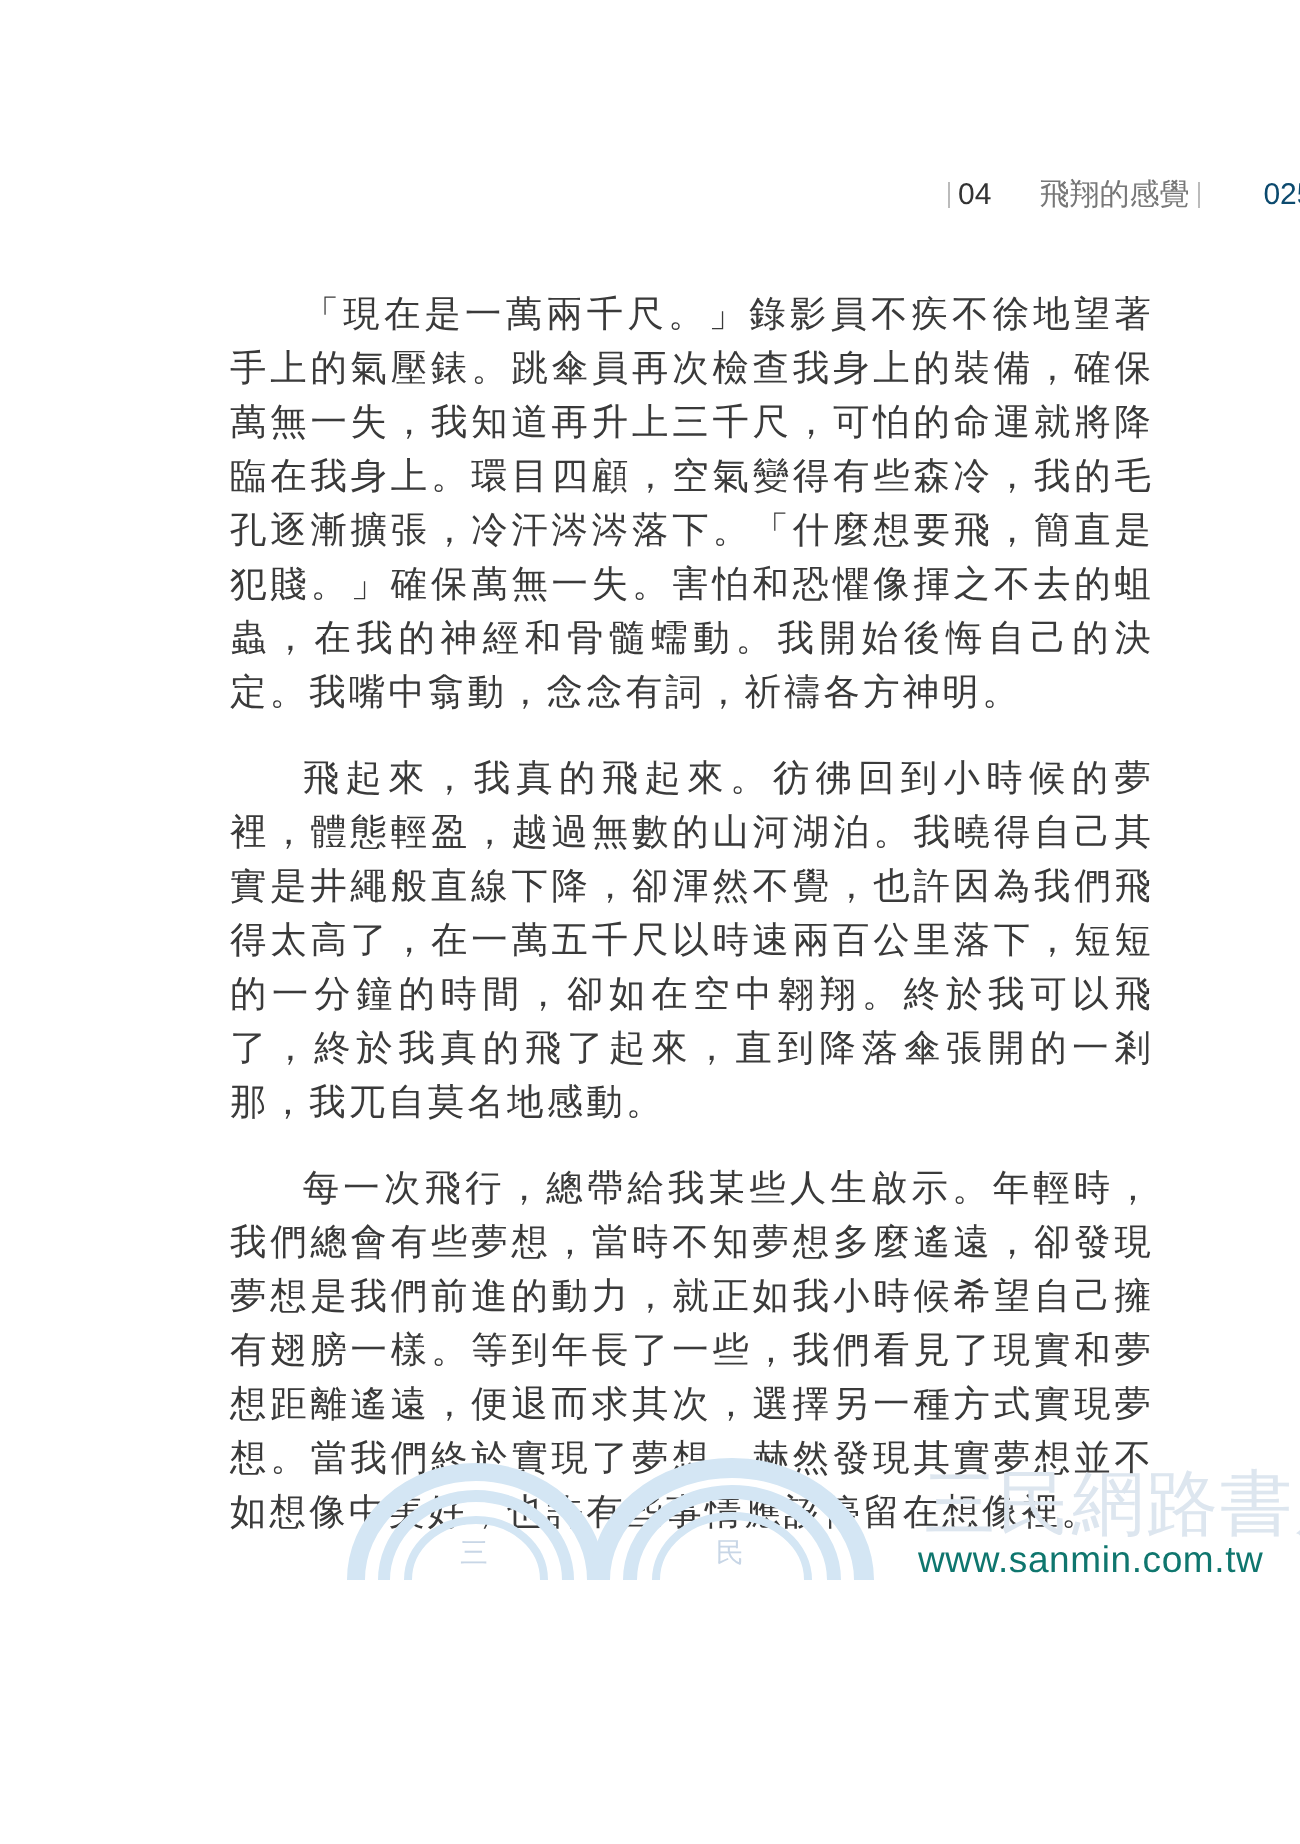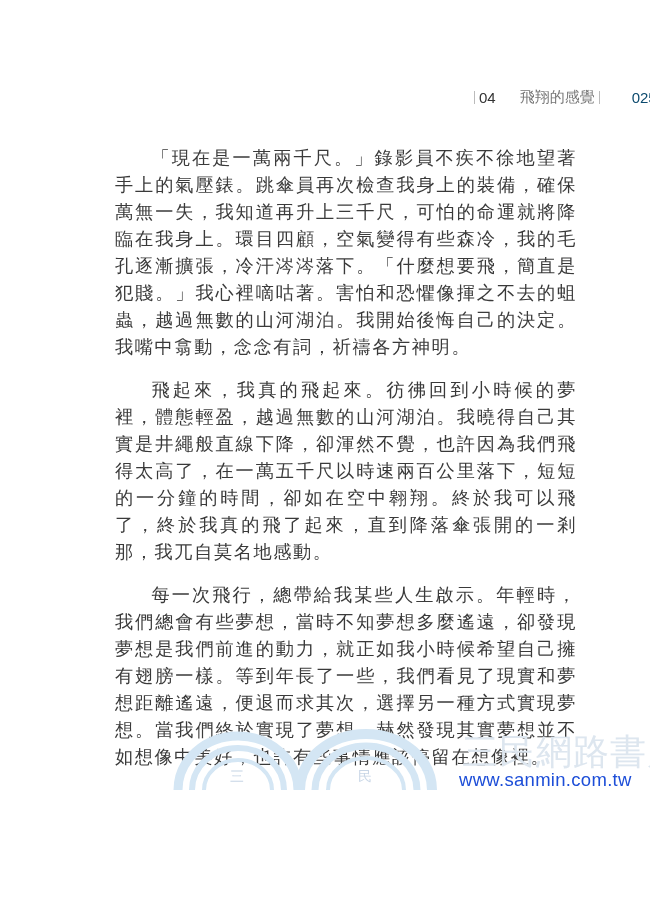--- a/index.html
+++ b/index.html
@@ -22,39 +22,39 @@
   .para { margin:0 0 16px 0; text-indent:2em; word-break:break-all; }
   .watermark {
     position:absolute; left:172px; top:728px; width:330px; height:62px;
   }
   .watermark .wm-name {
     position:absolute; left:290px; top:0px; font-family:"DejaVu Serif","Liberation Serif",serif;
     font-size:36px; color:#dde6ef; letter-spacing:1px; white-space:nowrap;
   }
   .watermark .wm-url {
     position:absolute; left:287px; top:41px; font-family:"Liberation Sans","DejaVu Sans",sans-serif;
-    font-size:18.5px; color:#1d4ed8; white-space:nowrap; letter-spacing:0.3px;
+    font-size:18.5px; color:#0f766e; white-space:nowrap; letter-spacing:0.3px;
   }
   .watermark .wm-char {
     position:absolute; font-family:"DejaVu Serif",serif; font-size:14px; color:#c8d6e6;
   }
 </style>
 </head>
 <body>
 
 <div class="running-head">
   <span class="bar"></span>
   <span class="chapter-num">04</span>
   <span class="chapter-title">飛翔的感覺</span>
   <span class="bar"></span>
   <span class="page-num">025</span>
 </div>
 
 <div class="body-text">
-  <p class="para">「現在是一萬兩千尺。」錄影員不疾不徐地望著手上的氣壓錶。跳傘員再次檢查我身上的裝備，確保萬無一失，我知道再升上三千尺，可怕的命運就將降臨在我身上。環目四顧，空氣變得有些森冷，我的毛孔逐漸擴張，冷汗涔涔落下。「什麼想要飛，簡直是犯賤。」我心裡嘀咕著。害怕和恐懼像揮之不去的蛆蟲，越過無數的山河湖泊。我開始後悔自己的決定。我嘴中翕動，念念有詞，祈禱各方神明。</p>
+  <p class="para">「現在是一萬兩千尺。」錄影員不疾不徐地望著手上的氣壓錶。跳傘員再次檢查我身上的裝備，確保萬無一失，我知道再升上三千尺，可怕的命運就將降臨在我身上。環目四顧，空氣變得有些森冷，我的毛孔逐漸擴張，冷汗涔涔落下。「什麼想要飛，簡直是犯賤。」確保萬無一失。害怕和恐懼像揮之不去的蛆蟲，在我的神經和骨髓蠕動。我開始後悔自己的決定。我嘴中翕動，念念有詞，祈禱各方神明。</p>
   <p class="para">飛起來，我真的飛起來。彷彿回到小時候的夢裡，體態輕盈，越過無數的山河湖泊。我曉得自己其實是井繩般直線下降，卻渾然不覺，也許因為我們飛得太高了，在一萬五千尺以時速兩百公里落下，短短的一分鐘的時間，卻如在空中翱翔。終於我可以飛了，終於我真的飛了起來，直到降落傘張開的一剎那，我兀自莫名地感動。</p>
   <p class="para">每一次飛行，總帶給我某些人生啟示。年輕時，我們總會有些夢想，當時不知夢想多麼遙遠，卻發現夢想是我們前進的動力，就正如我小時候希望自己擁有翅膀一樣。等到年長了一些，我們看見了現實和夢想距離遙遠，便退而求其次，選擇另一種方式實現夢想。當我們終於實現了夢想，赫然發現其實夢想並不如想像中美好，也許有些事情應該停留在想像裡。</p>
 </div>
 
 <div class="watermark">
   <svg width="275" height="62" viewBox="0 0 275 62" style="position:absolute;left:0;top:0;">
     <g fill="none" stroke="#d4e6f4">
       <path d="M6 62 A60 54 0 0 1 126 62" stroke-width="9"></path>
       <path d="M20 62 A46 42 0 0 1 112 62" stroke-width="6"></path>
       <path d="M32 62 A34 30 0 0 1 100 62" stroke-width="4"></path>

